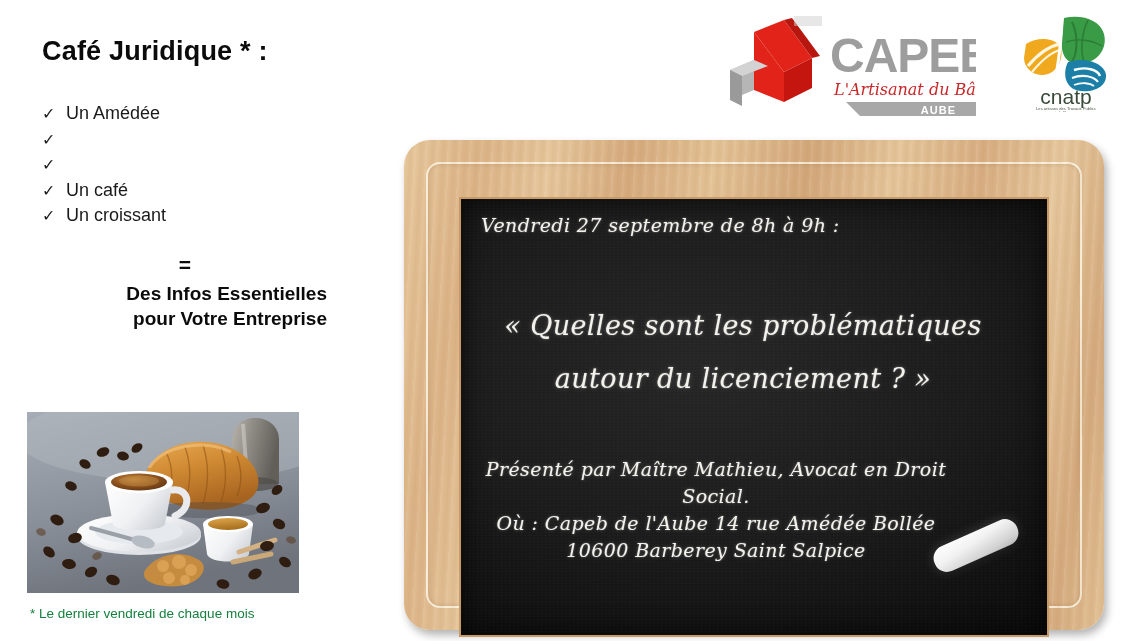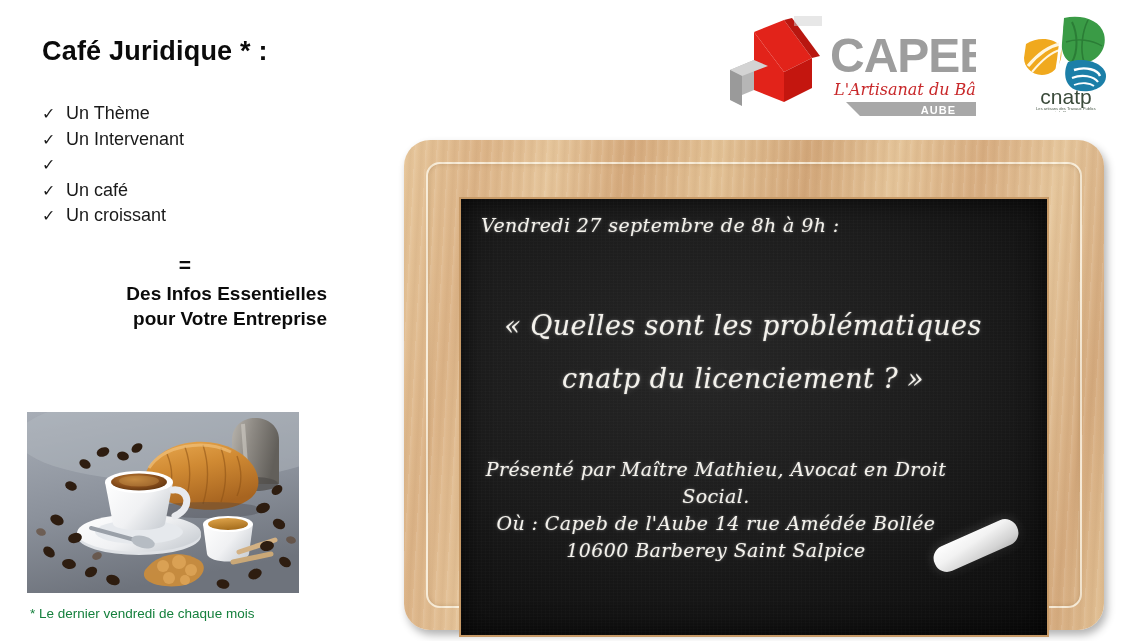--- a/index.html
+++ b/index.html
@@ -233,25 +233,24 @@
 </head>
 <body>
 
 <div class="left-col">
 
   <div class="page-title">Café Juridique * :</div>
 
   <ul class="bullet-list">
     <li>
       <span class="check-icon">✓</span>
-      <span>Un Thème</span>
+      <span>Un Amédée</span>
     </li>
     <li>
       <span class="check-icon">✓</span>
-      <span>Un Intervenant</span>
     </li>
     <li>
       <span class="check-icon">✓</span>
     </li>
     <li>
       <span class="check-icon">✓</span>
       <span>Un café</span>
     </li>
     <li>
       <span class="check-icon">✓</span>
@@ -422,21 +421,21 @@
     <text x="50" y="101.5" text-anchor="middle" font-family="'Liberation Sans', sans-serif" font-size="4.1" fill="#4a5a4a">et du Paysage</text>
   </svg>
 </div>
 
 <div class="board-wrap">
   <div class="board-frame">
     <div class="board-inner-edge"></div>
   </div>
   <div class="board-surface">
     <div class="chalk-text chalk-date">Vendredi 27 septembre de 8h à 9h :</div>
-    <div class="chalk-text chalk-question">« Quelles sont les problématiques cnatp du licenciement ? »</div>
+    <div class="chalk-text chalk-question">« Quelles sont les problématiques autour du licenciement ? »</div>
     <div class="chalk-text chalk-details">
       <div>Présenté par Maître Mathieu, Avocat en Droit Social.</div>
       <div>Où : Capeb de l'Aube 14 rue Amédée Bollée</div>
       <div>10600 Barberey Saint Salpice</div>
     </div>
     <div class="chalk-stick"></div>
   </div>
 </div>
 
 </body></html>

